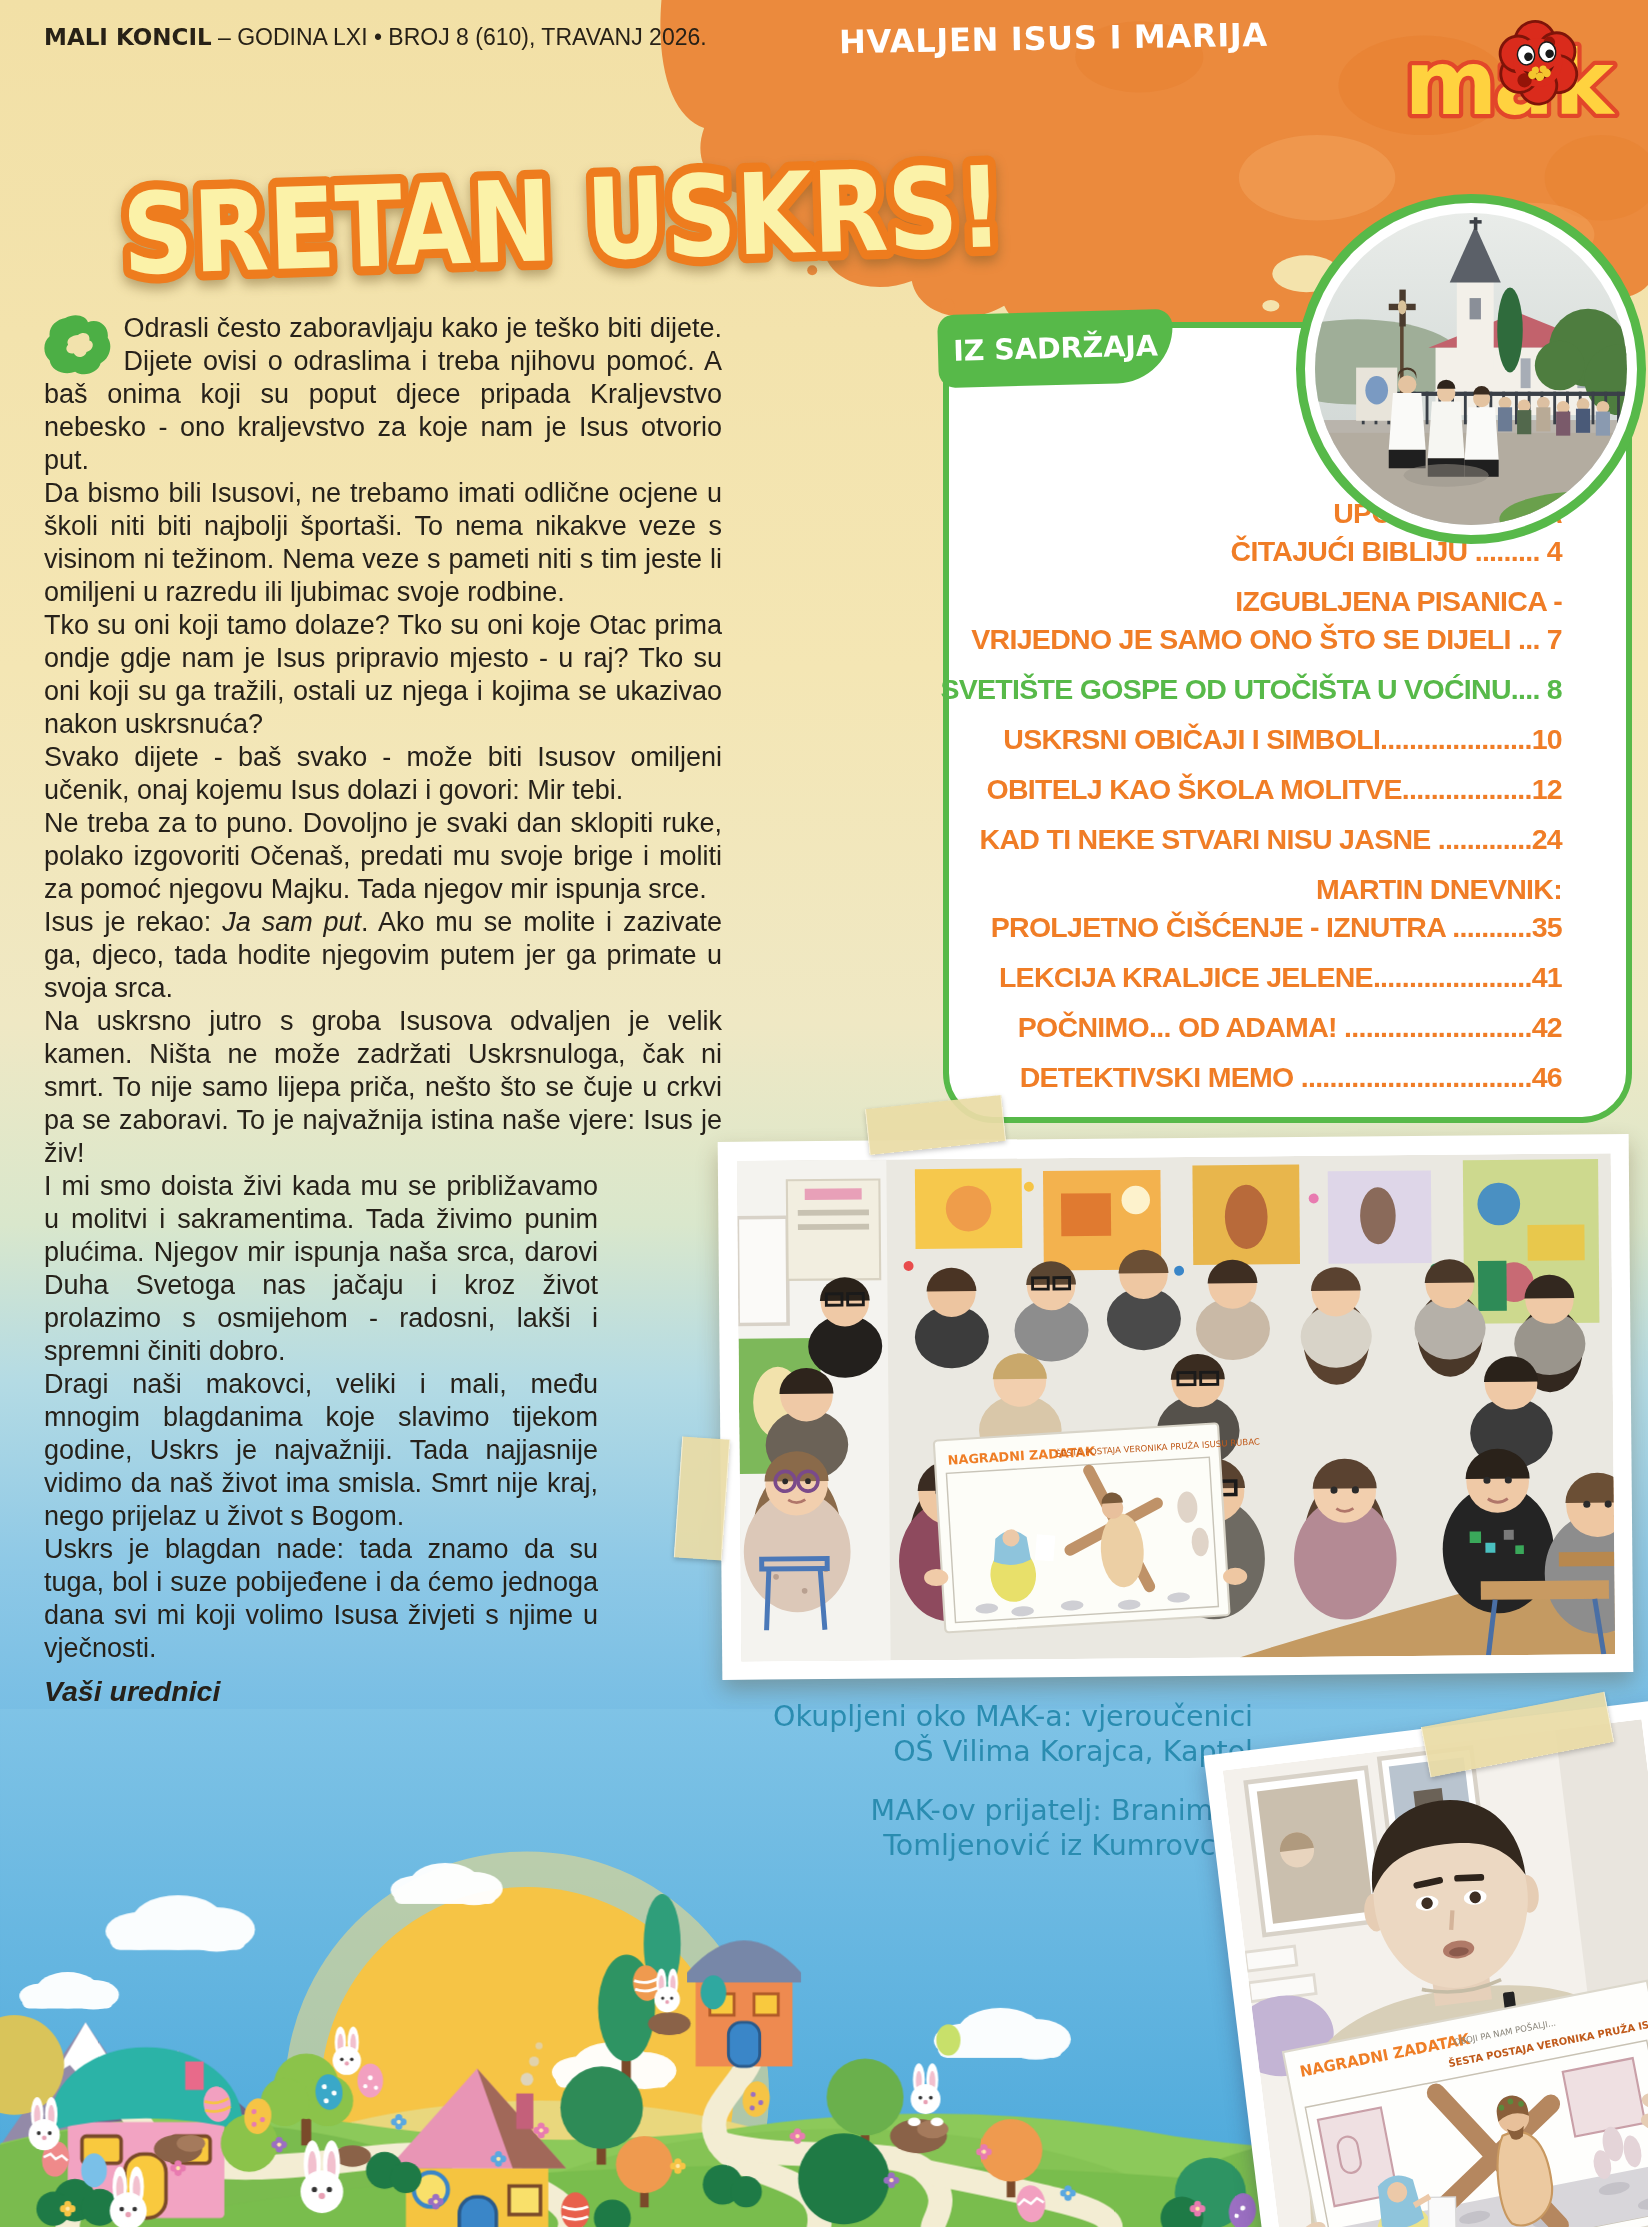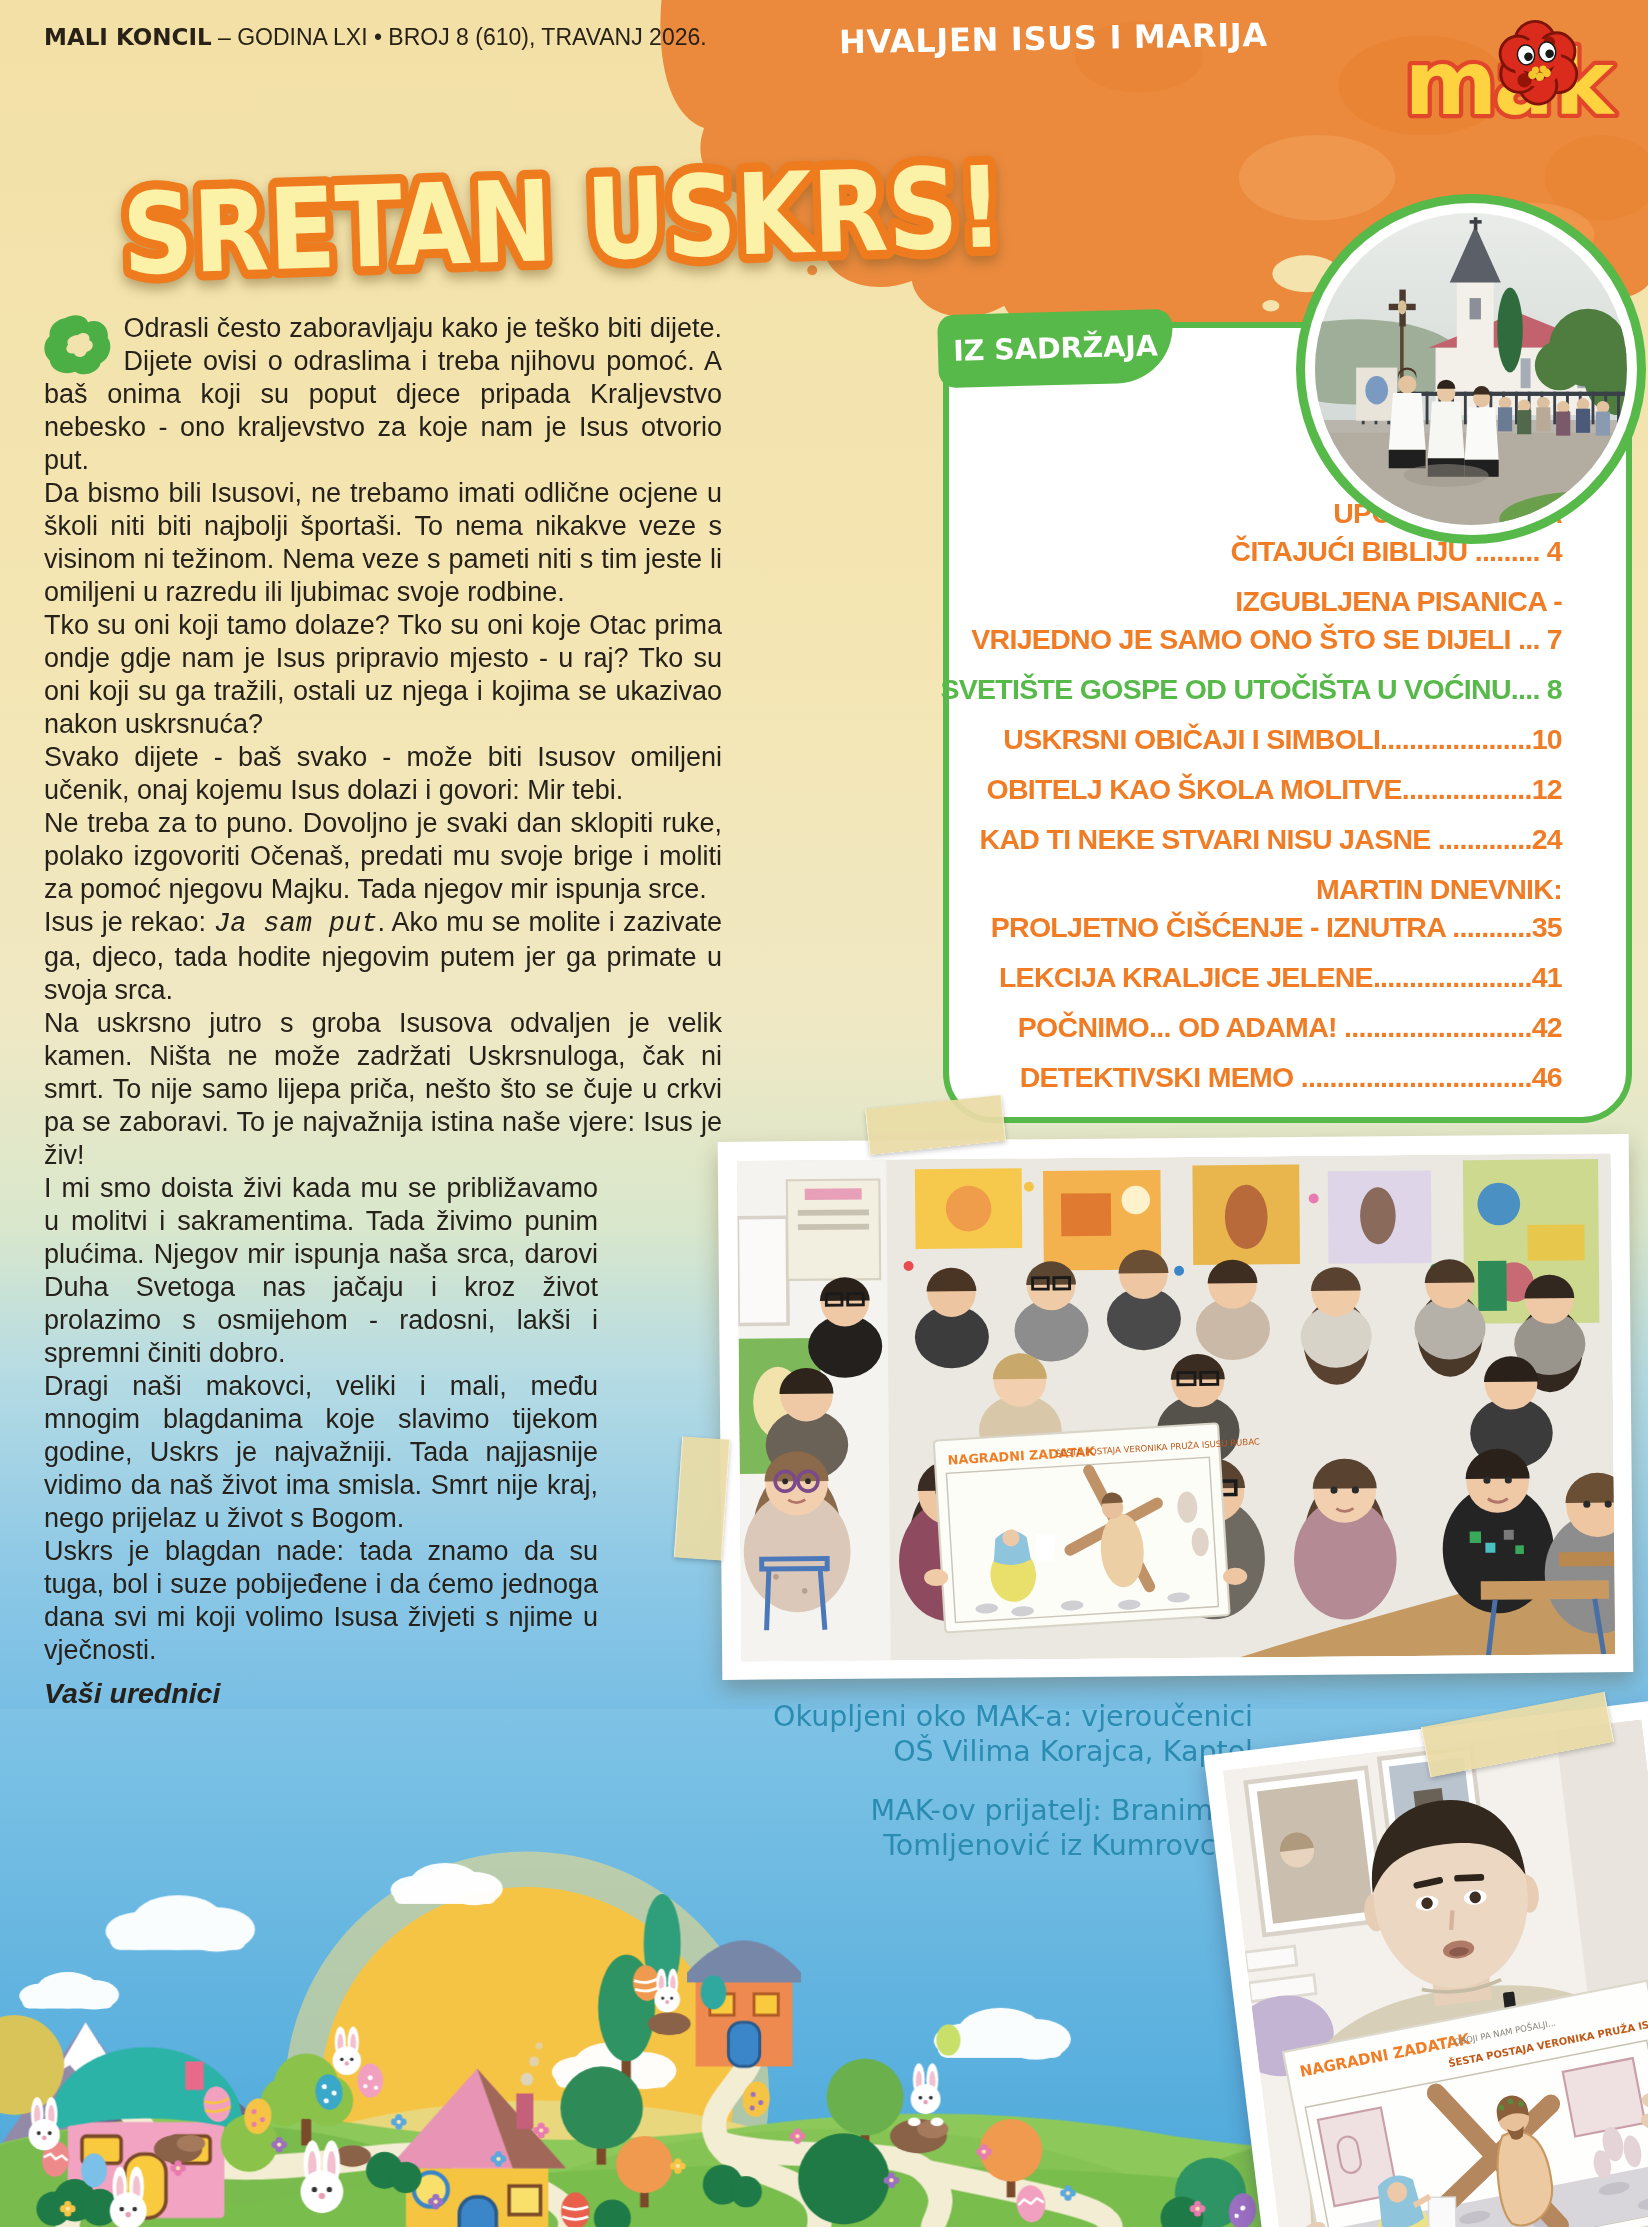--- a/index.html
+++ b/index.html
@@ -126,21 +126,21 @@
         <svg width="68" height="61" viewBox="0 0 96 86">
           <path fill="#4caf45" d="M30,4 C45,-4 60,2 62,10 C78,4 92,16 90,32 C98,44 92,62 80,68 C76,82 56,88 44,80 C28,86 10,78 8,64 C-2,56 -2,38 8,30 C6,16 18,6 30,4 Z"></path>
           <path fill="#f2e2ac" d="M48,28 C56,22 66,26 64,36 C72,38 70,50 60,52 C58,60 46,62 42,54 C34,56 28,48 34,42 C30,34 40,28 48,28 Z"></path>
         </svg>
       </span>
     <p><span>Odrasli često zaboravljaju kako je teško biti dijete. Dijete ovisi o odraslima i treba njihovu pomoć. A baš onima koji su poput djece pripada Kraljevstvo nebesko - ono kraljevstvo za koje nam je Isus otvorio put.</span></p>
         <p><span>Da bismo bili Isusovi, ne trebamo imati odlične ocjene u školi niti biti najbolji športaši. To nema nikakve veze s visinom ni težinom. Nema veze s pameti niti s tim jeste li omiljeni u razredu ili ljubimac svoje rodbine.</span></p>
         <p><span>Tko su oni koji tamo dolaze? Tko su oni koje Otac prima ondje gdje nam je Isus pripravio mjesto - u raj? Tko su oni koji su ga tražili, ostali uz njega i kojima se ukazivao nakon uskrsnuća?</span></p>
         <p><span>Svako dijete - baš svako - može biti Isusov omiljeni učenik, onaj kojemu Isus dolazi i govori: </span><span style="">Mir tebi</span><span>.</span></p>
         <p><span>Ne treba za to puno. Dovoljno je svaki dan sklopiti ruke, polako izgovoriti Očenaš, predati mu svoje brige i moliti za pomoć njegovu Majku. Tada njegov mir ispunja srce.</span></p>
-        <p><span>Isus je rekao: </span><span style="font-style: italic; font-family: Liberation Mono, monospace;">Ja sam put</span><span>. Ako mu se molite i zazivate ga, djeco, tada hodite njegovim putem jer ga primate u svoja srca.</span></p>
+        <p><span>Isus je rekao: </span><span style="font-style: italic;">Ja sam put</span><span>. Ako mu se molite i zazivate ga, djeco, tada hodite njegovim putem jer ga primate u svoja srca.</span></p>
         <p><span>Na uskrsno jutro s groba Isusova odvaljen je velik kamen. Ništa ne može zadržati Uskrsnuloga, čak ni smrt. To nije samo lijepa priča, nešto što se čuje u crkvi pa se zaboravi. To je najvažnija istina naše vjere: Isus je živ!</span></p>
       </div>
     <div id="article-part2">
         <p><span>I mi smo doista živi kada mu se približavamo u molitvi i sakramentima. Tada živimo punim plućima. Njegov mir ispunja naša srca, darovi Duha Svetoga nas jačaju i kroz život prolazimo s osmijehom - radosni, lakši i spremni činiti dobro.</span></p>
         <p><span>Dragi naši makovci, veliki i mali, među mnogim blagdanima koje slavimo tijekom godine, Uskrs je najvažniji. Tada najjasnije vidimo da naš život ima smisla. Smrt nije kraj, nego prijelaz u život s Bogom.</span></p>
         <p><span>Uskrs je blagdan nade: tada znamo da su tuga, bol i suze pobijeđene i da ćemo jednoga dana svi mi koji volimo Isusa živjeti s njime u vječnosti.</span></p>
       </div>
     <div id="signature">Vaši urednici</div>
   </div>
 

